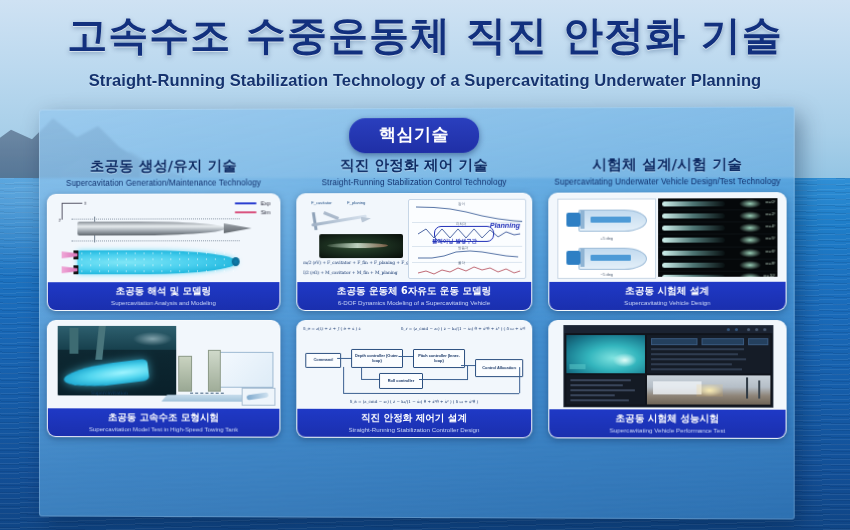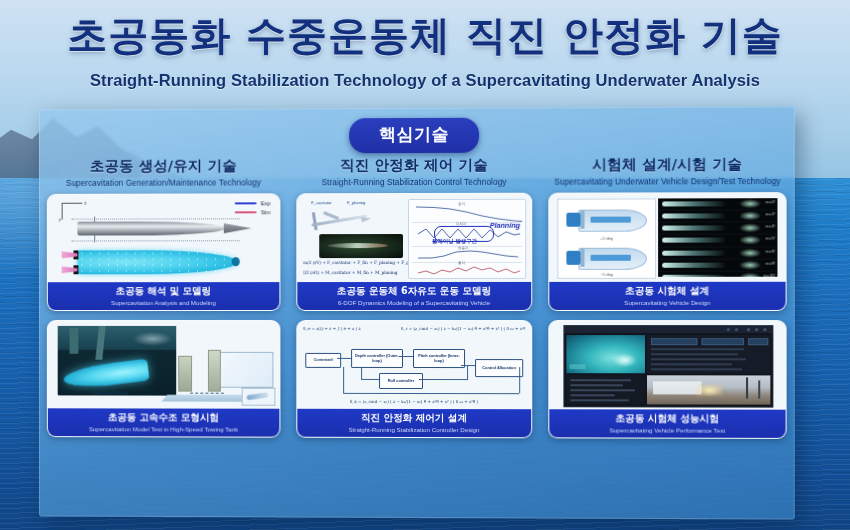--- a/index.html
+++ b/index.html
@@ -227,22 +227,22 @@
 <div class="stage">
 
   <div class="bg-sky"></div>
   <div class="bg-mountain"></div>
   <div class="bg-mountain2"></div>
   <div class="bg-sea"></div>
   <div class="bg-waves"></div>
   <div class="bg-glint"></div>
 
   <div class="title-wrap">
-    <div class="title-ko">초공동화 수중운동체 직진 안정화 기술</div>
-    <div class="title-en">Straight-Running Stabilization Technology of a Supercavitating Underwater Analysis</div>
+    <div class="title-ko">고속수조 수중운동체 직진 안정화 기술</div>
+    <div class="title-en">Straight-Running Stabilization Technology of a Supercavitating Underwater Planning</div>
   </div>
 
   <div class="slide">
 
     <div class="core-badge">핵심기술</div>
 
     <div class="cols">
 
       <div class="col">
         <div class="col-head">

